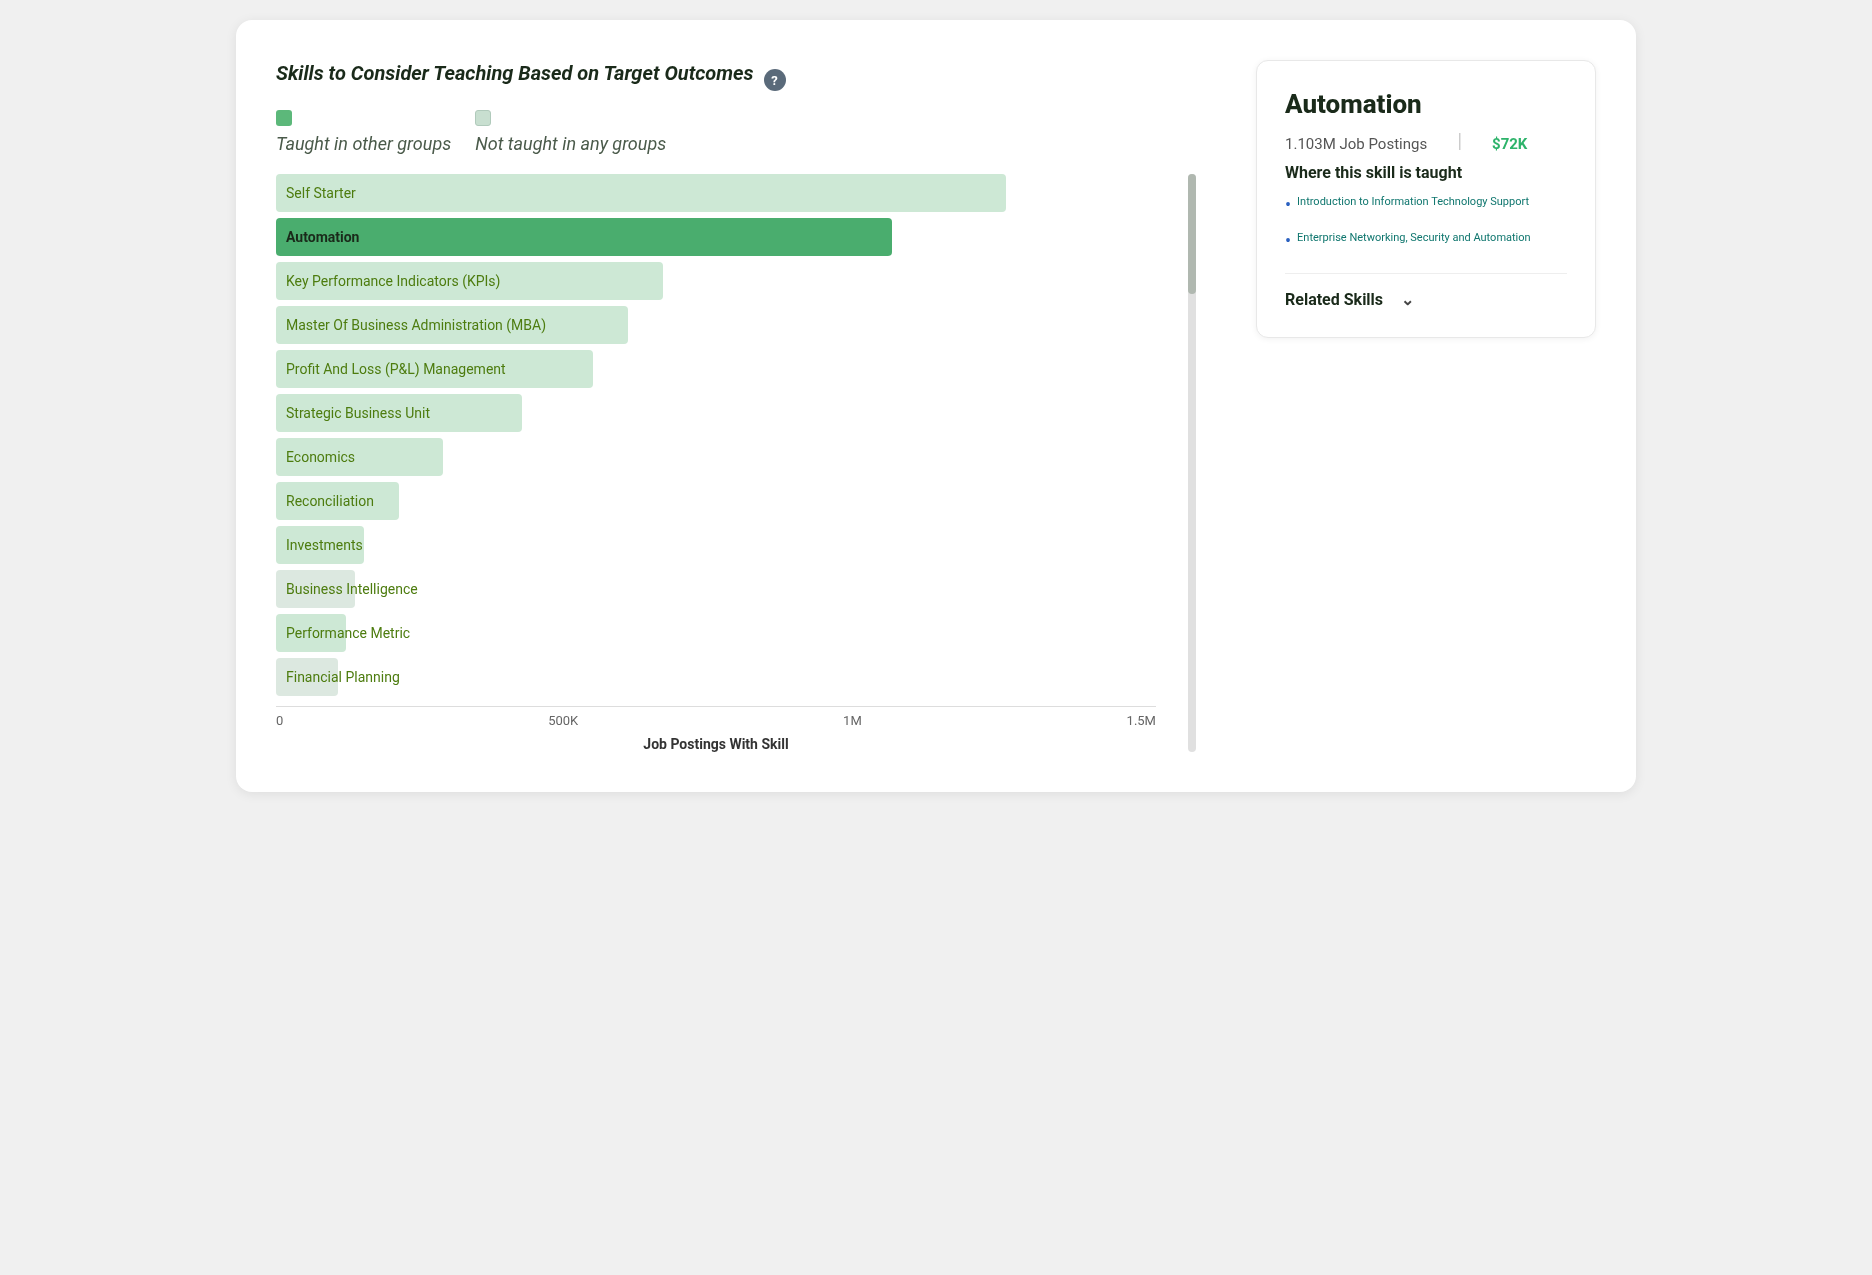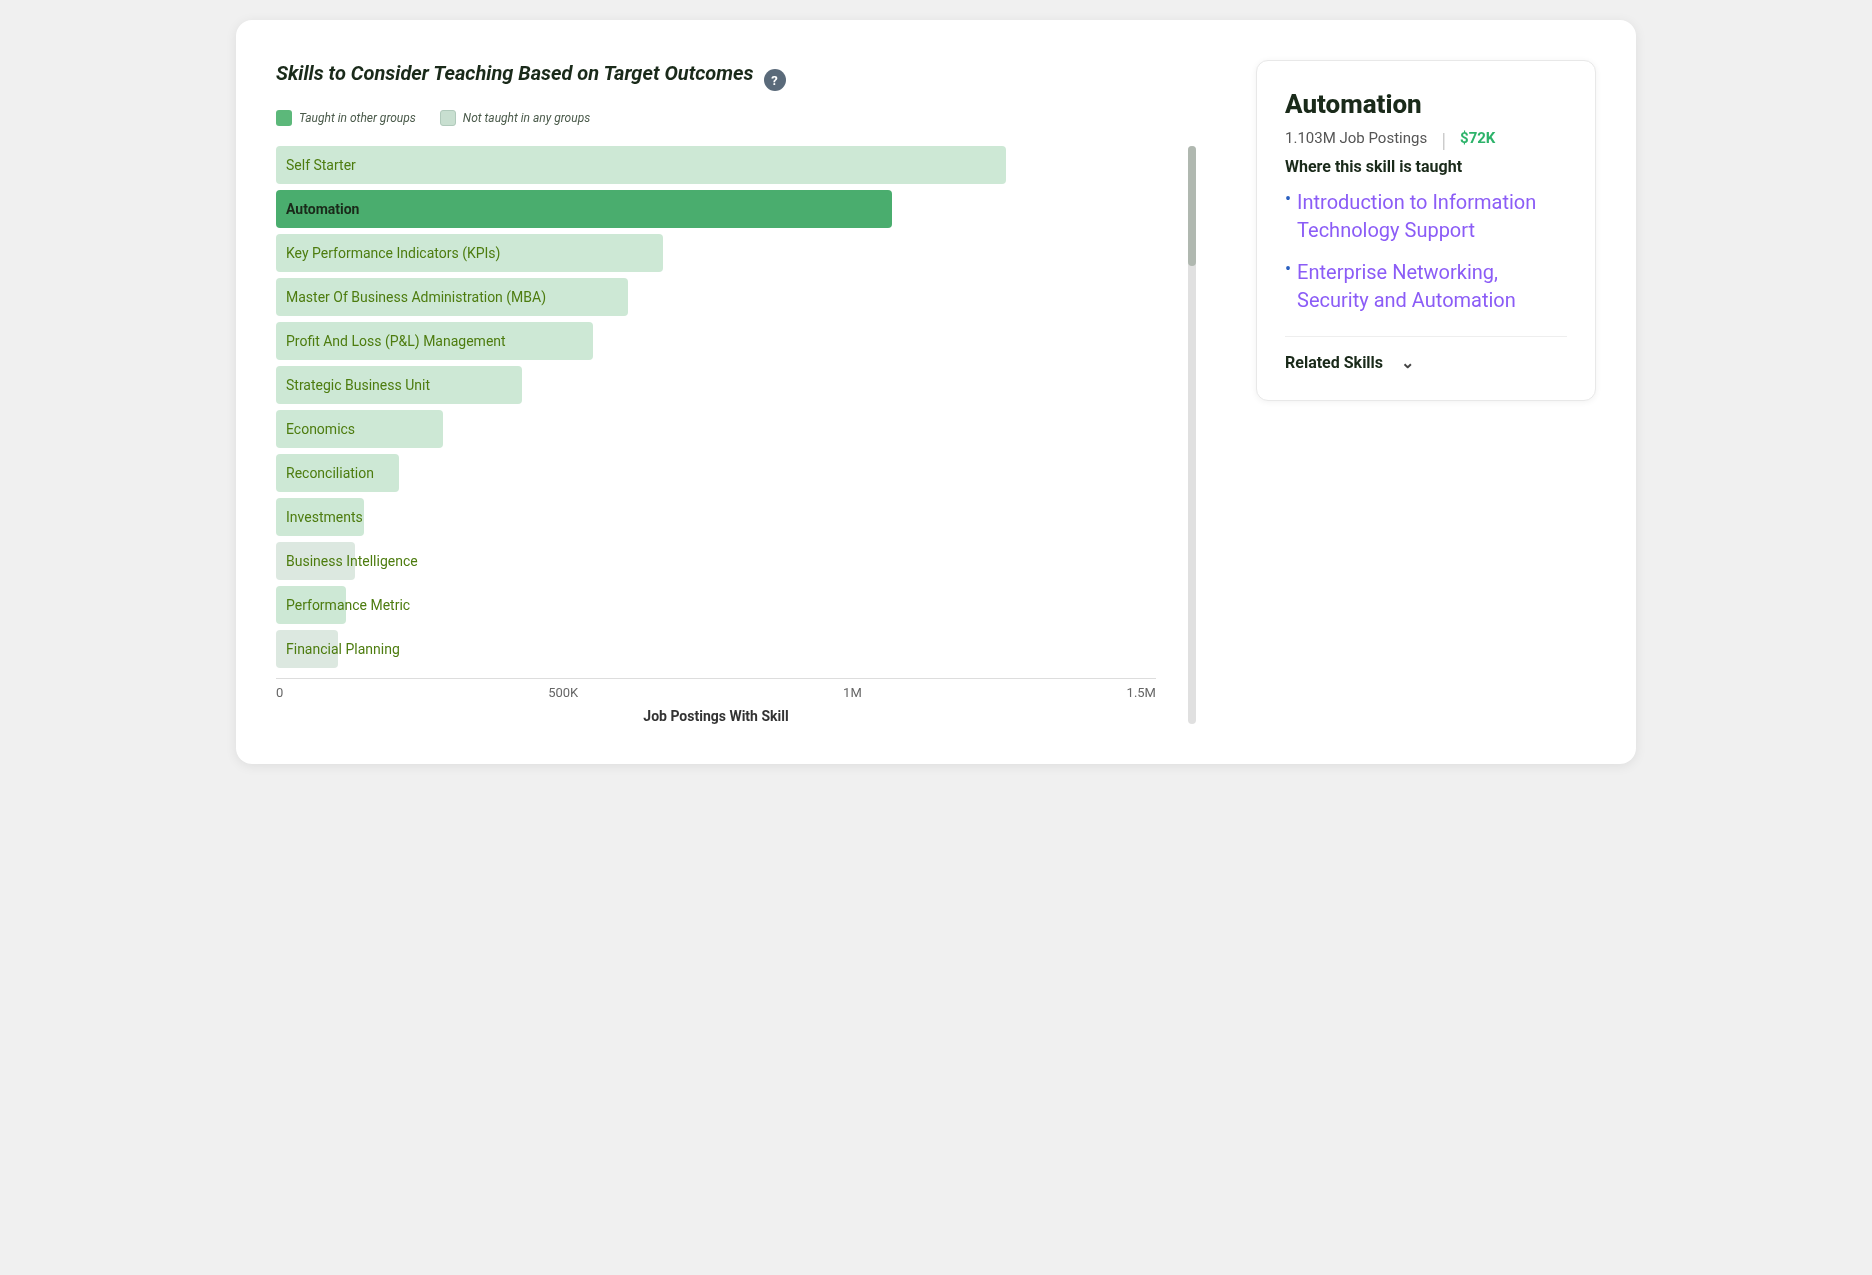--- a/index.html
+++ b/index.html
@@ -33,25 +33,25 @@
       font-style: italic;
     }
     .legend {
       display: flex;
       gap: 24px;
       margin-bottom: 20px;
       align-items: center;
     }
     .legend-item {
       display: flex;
-      align-items: center;
       gap: 7px;
-      font-size: 12px;
+      font-size: 18px;
       color: #4a5a4a;
       font-style: italic;
+      flex-direction: column;
     }
     .legend-box {
       width: 16px;
       height: 16px;
       border-radius: 3px;
       flex-shrink: 0;
     }
     .legend-green { background: #5cb87a; }
     .legend-light { background: #c8dfd0; border: 1px solid #b0cabb; }
 
@@ -158,23 +158,23 @@
       box-shadow: 0 1px 6px rgba(0,0,0,0.06);
     }
     .skill-title {
       font-size: 26px;
       font-weight: 800;
       color: #1a2a1a;
       margin-bottom: 10px;
     }
     .skill-meta {
       display: flex;
-      align-items: flex-start;
-      gap: 14px;
-      margin-bottom: 4px;
+      align-items: flex-end;
+      gap: 30px;
+      margin-bottom: 10px;
       font-size: 15px;
       color: #555;
     }
     .skill-meta .divider {
       color: #ccc;
       font-size: 20px;
     }
     .skill-salary {
       color: #2db36a;
       font-weight: 700;
@@ -188,22 +188,22 @@
     }
     .course-list {
       list-style: none;
       margin-bottom: 22px;
     }
     .course-list li {
       display: flex;
       align-items: flex-start;
       gap: 6px;
       margin-bottom: 14px;
-      font-size: 20px;
-      color: #8b5cf6;
+      font-size: 11px;
+      color: #0f766e;
       line-height: 1.4;
       cursor: pointer;
     }
     .course-list li::before {
       content: '•';
       color: #2a60c0;
       font-size: 18px;
       line-height: 1.2;
       flex-shrink: 0;
     }

